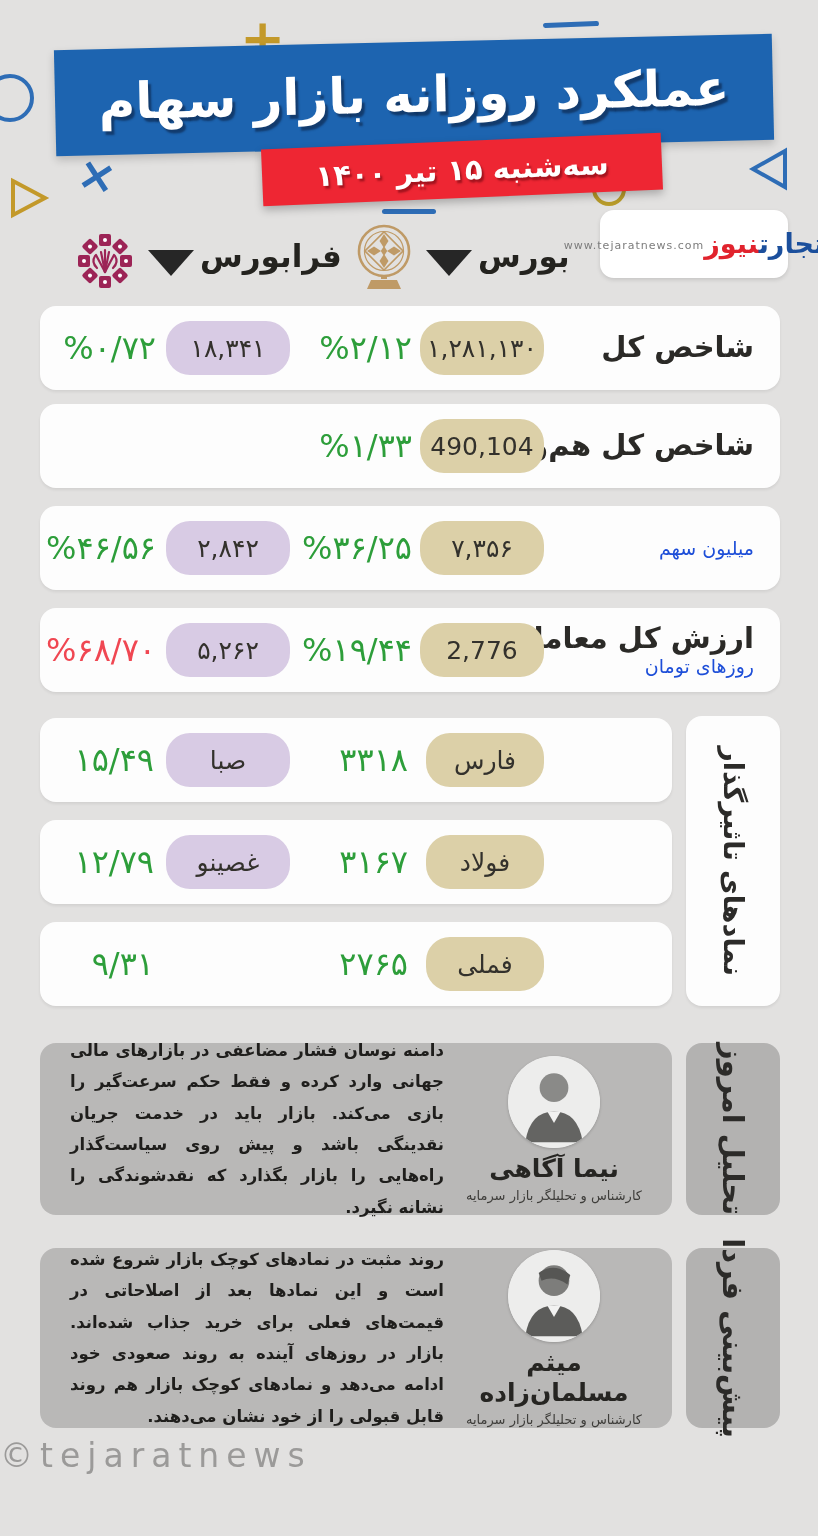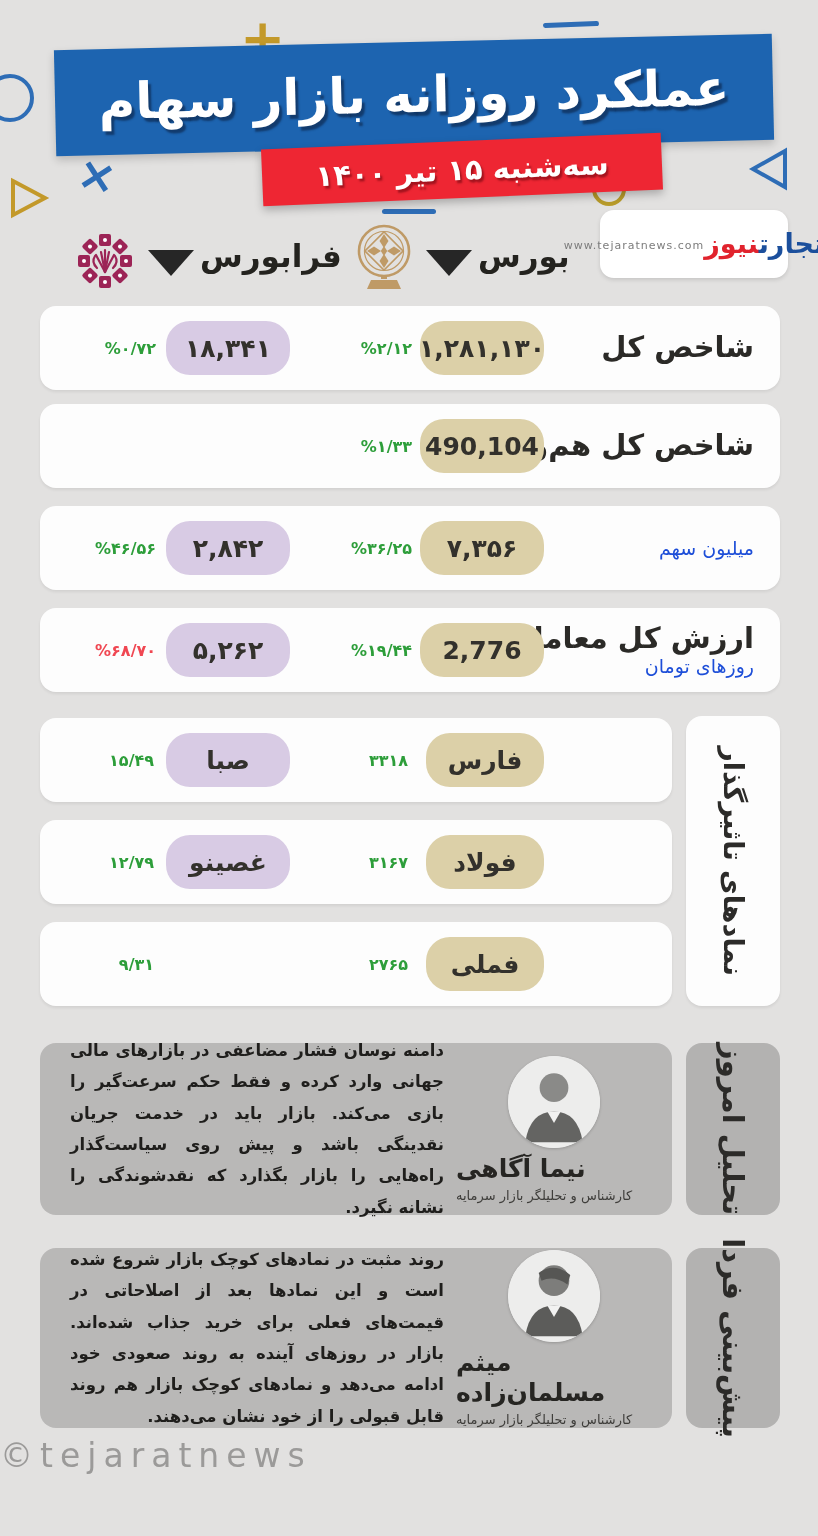--- a/index.html
+++ b/index.html
@@ -38,24 +38,24 @@
     clip-path:polygon(0 0,100% 0,50% 100%);}
 
   
   .row{position:absolute;left:40px;width:740px;height:84px;background:#fdfdfd;border-radius:16px;
     box-shadow:0 2px 3px rgba(0,0,0,.07);}
   .row.narrow{width:632px;}
   .row-label{position:absolute;right:26px;top:50%;transform:translateY(-50%);text-align:right;}
   .row-label .main{font-size:29px;font-weight:bold;color:#2b2a27;line-height:1.15;}
   .row-label .sub{font-size:19px;color:#1d4ed8;line-height:1.2;}
   .badge{position:absolute;top:15px;height:54px;border-radius:24px;display:flex;align-items:center;justify-content:center;
-    font-size:25px;font-weight:bold;color:#33312c;direction:ltr;}
+    font-size:25px;font-weight:normal;color:#33312c;direction:ltr;}
   .badge.tan{background:#dcd0a8;}
   .badge.purple{background:#d8cbe4;}
-  .pct{position:absolute;top:50%;transform:translateY(-50%);font-size:16px;font-weight:bold;
+  .pct{position:absolute;top:50%;transform:translateY(-50%);font-size:32px;font-weight:normal;
     color:#2d9e3a;direction:ltr;white-space:nowrap;}
   .pct.neg{color:#f04752;}
   .b-badge{right:236px;width:124px;}
   .b-pct{right:368px;}
   .f-badge{right:490px;width:124px;}
   .f-pct{right:624px;}
   .row.narrow .b-badge{right:128px;width:118px;}
   .row.narrow .b-pct{right:264px;}
   .row.narrow .f-badge{right:382px;width:124px;}
   .row.narrow .f-pct{right:518px;}
@@ -65,21 +65,21 @@
   .side-tab.white{background:#fdfdfd;box-shadow:0 2px 3px rgba(0,0,0,.07);}
   .side-tab.gray{background:#b3b2b1;}
   .side-tab .rot{position:absolute;top:50%;left:50%;transform:translate(-50%,-50%) rotate(90deg);
     white-space:nowrap;font-weight:bold;color:#2c2b29;}
   .side-tab .rot.big{font-size:27px;}
   .side-tab .rot.med{font-size:29px;}
 
   
   .gray-box{position:absolute;left:40px;width:632px;background:#b9b8b7;border-radius:16px;
     display:flex;align-items:center;padding:14px 20px;box-sizing:border-box;gap:6px;}
-  .analyst{width:196px;flex:0 0 196px;text-align:left;}
+  .analyst{width:196px;flex:0 0 196px;text-align:center;}
   .photo{width:92px;height:92px;border-radius:50%;overflow:hidden;margin:0 auto 6px;background:#efefef;
     box-shadow:0 1px 3px rgba(0,0,0,.2);}
   .analyst .name{font-size:25px;font-weight:bold;color:#262522;line-height:1.2;}
   .analyst .role{font-size:13px;color:#3e3d3a;margin-top:4px;}
   .quote{flex:1;font-size:16.5px;font-weight:bold;color:#1f1e1c;line-height:1.9;
     text-align:justify;padding:0 6px 0 10px;}
 
   .footer{position:absolute;left:0;top:1436px;width:100%;text-align:left;
     font-size:33px;color:#9b9a99;letter-spacing:7px;direction:ltr;}
 </style>

